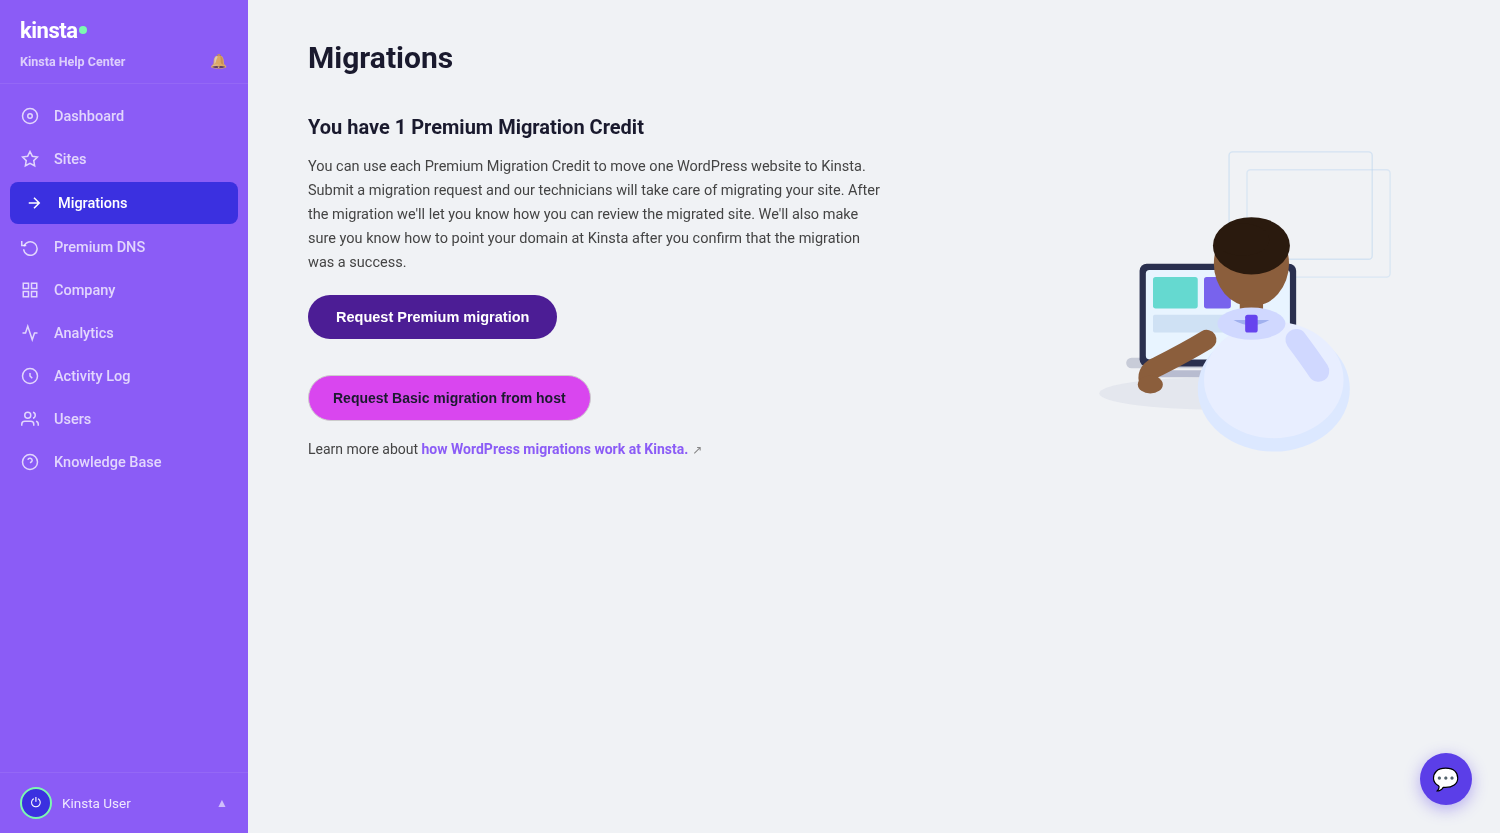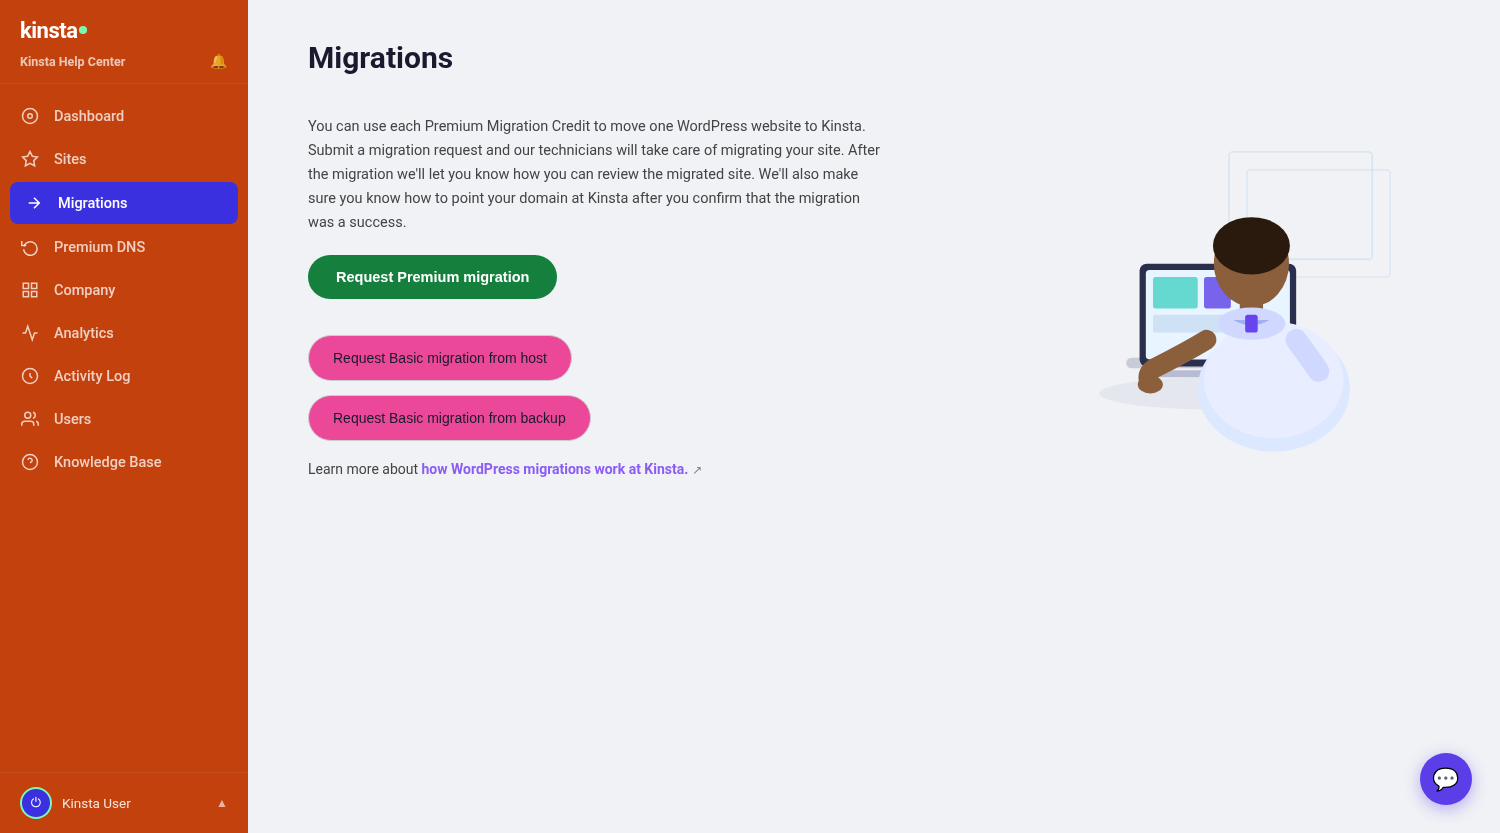--- a/index.html
+++ b/index.html
@@ -2,21 +2,21 @@
 <html><head>
   <meta charset="utf-8">
   <style>
     * { margin: 0; padding: 0; box-sizing: border-box; }
     body { font-family: -apple-system, BlinkMacSystemFont, 'Segoe UI', Roboto, sans-serif; display: flex; height: 833px; width: 1500px; overflow: hidden; background: #f0f2f5; }
 
     
     .sidebar {
       width: 248px;
       min-width: 248px;
-      background: #c2410c;
+      background: #8b5cf6;
       display: flex;
       flex-direction: column;
       height: 100%;
       color: #fff;
     }
     .sidebar-header {
       padding: 18px 20px 14px 20px;
       border-bottom: 1px solid rgba(255,255,255,0.08);
     }
     .sidebar-logo {
@@ -164,21 +164,21 @@
       margin-bottom: 16px;
     }
     .premium-desc {
       font-size: 14.5px;
       color: #444;
       line-height: 1.65;
       margin-bottom: 20px;
       max-width: 580px;
     }
     .btn-premium {
-      background: #15803d;
+      background: #4c1d95;
       color: #fff;
       border: none;
       padding: 14px 28px;
       border-radius: 30px;
       font-size: 14.5px;
       font-weight: 600;
       cursor: pointer;
       margin-bottom: 36px;
     }
 
@@ -186,27 +186,27 @@
       font-size: 14.5px;
       color: #444;
       line-height: 1.65;
       margin-bottom: 24px;
       max-width: 580px;
     }
     .basic-bold { font-weight: 700; color: #1a1a2e; }
 
     .btn-basic {
       display: block;
-      background: #ec4899;
+      background: #d946ef;
       color: #1a1a2e;
       border: 1.5px solid #ccc;
       padding: 14px 24px;
       border-radius: 30px;
       font-size: 14px;
-      font-weight: 400;
+      font-weight: 700;
       cursor: pointer;
       margin-bottom: 14px;
       width: fit-content;
       min-width: 260px;
     }
 
     .learn-more {
       margin-top: 20px;
       font-size: 14px;
       color: #444;
@@ -361,26 +361,26 @@
   </div>
 </aside>
 
 <main class="main-content">
   <h1 class="page-title">Migrations</h1>
 
   <div class="content-area">
     <div class="content-left">
 
       
+      <h2 class="premium-heading">You have 1 Premium Migration Credit</h2>
       <p class="premium-desc">You can use each Premium Migration Credit to move one WordPress website to Kinsta. Submit a migration request and our technicians will take care of migrating your site. After the migration we'll let you know how you can review the migrated site. We'll also make sure you know how to point your domain at Kinsta after you confirm that the migration was a success.</p>
       <button class="btn-premium">Request Premium migration</button>
 
       
       <button class="btn-basic">Request Basic migration from host</button>
-      <button class="btn-basic">Request Basic migration from backup</button>
 
       <p class="learn-more">
         <span>Learn more about </span><a href="#">how WordPress migrations work at Kinsta.</a><span class="ext-icon">↗</span>
       </p>
     </div>
 
     <div class="content-right">
       <div class="illustration-container">
         <svg class="illus-svg" viewBox="0 0 380 380" xmlns="http://www.w3.org/2000/svg">
 

